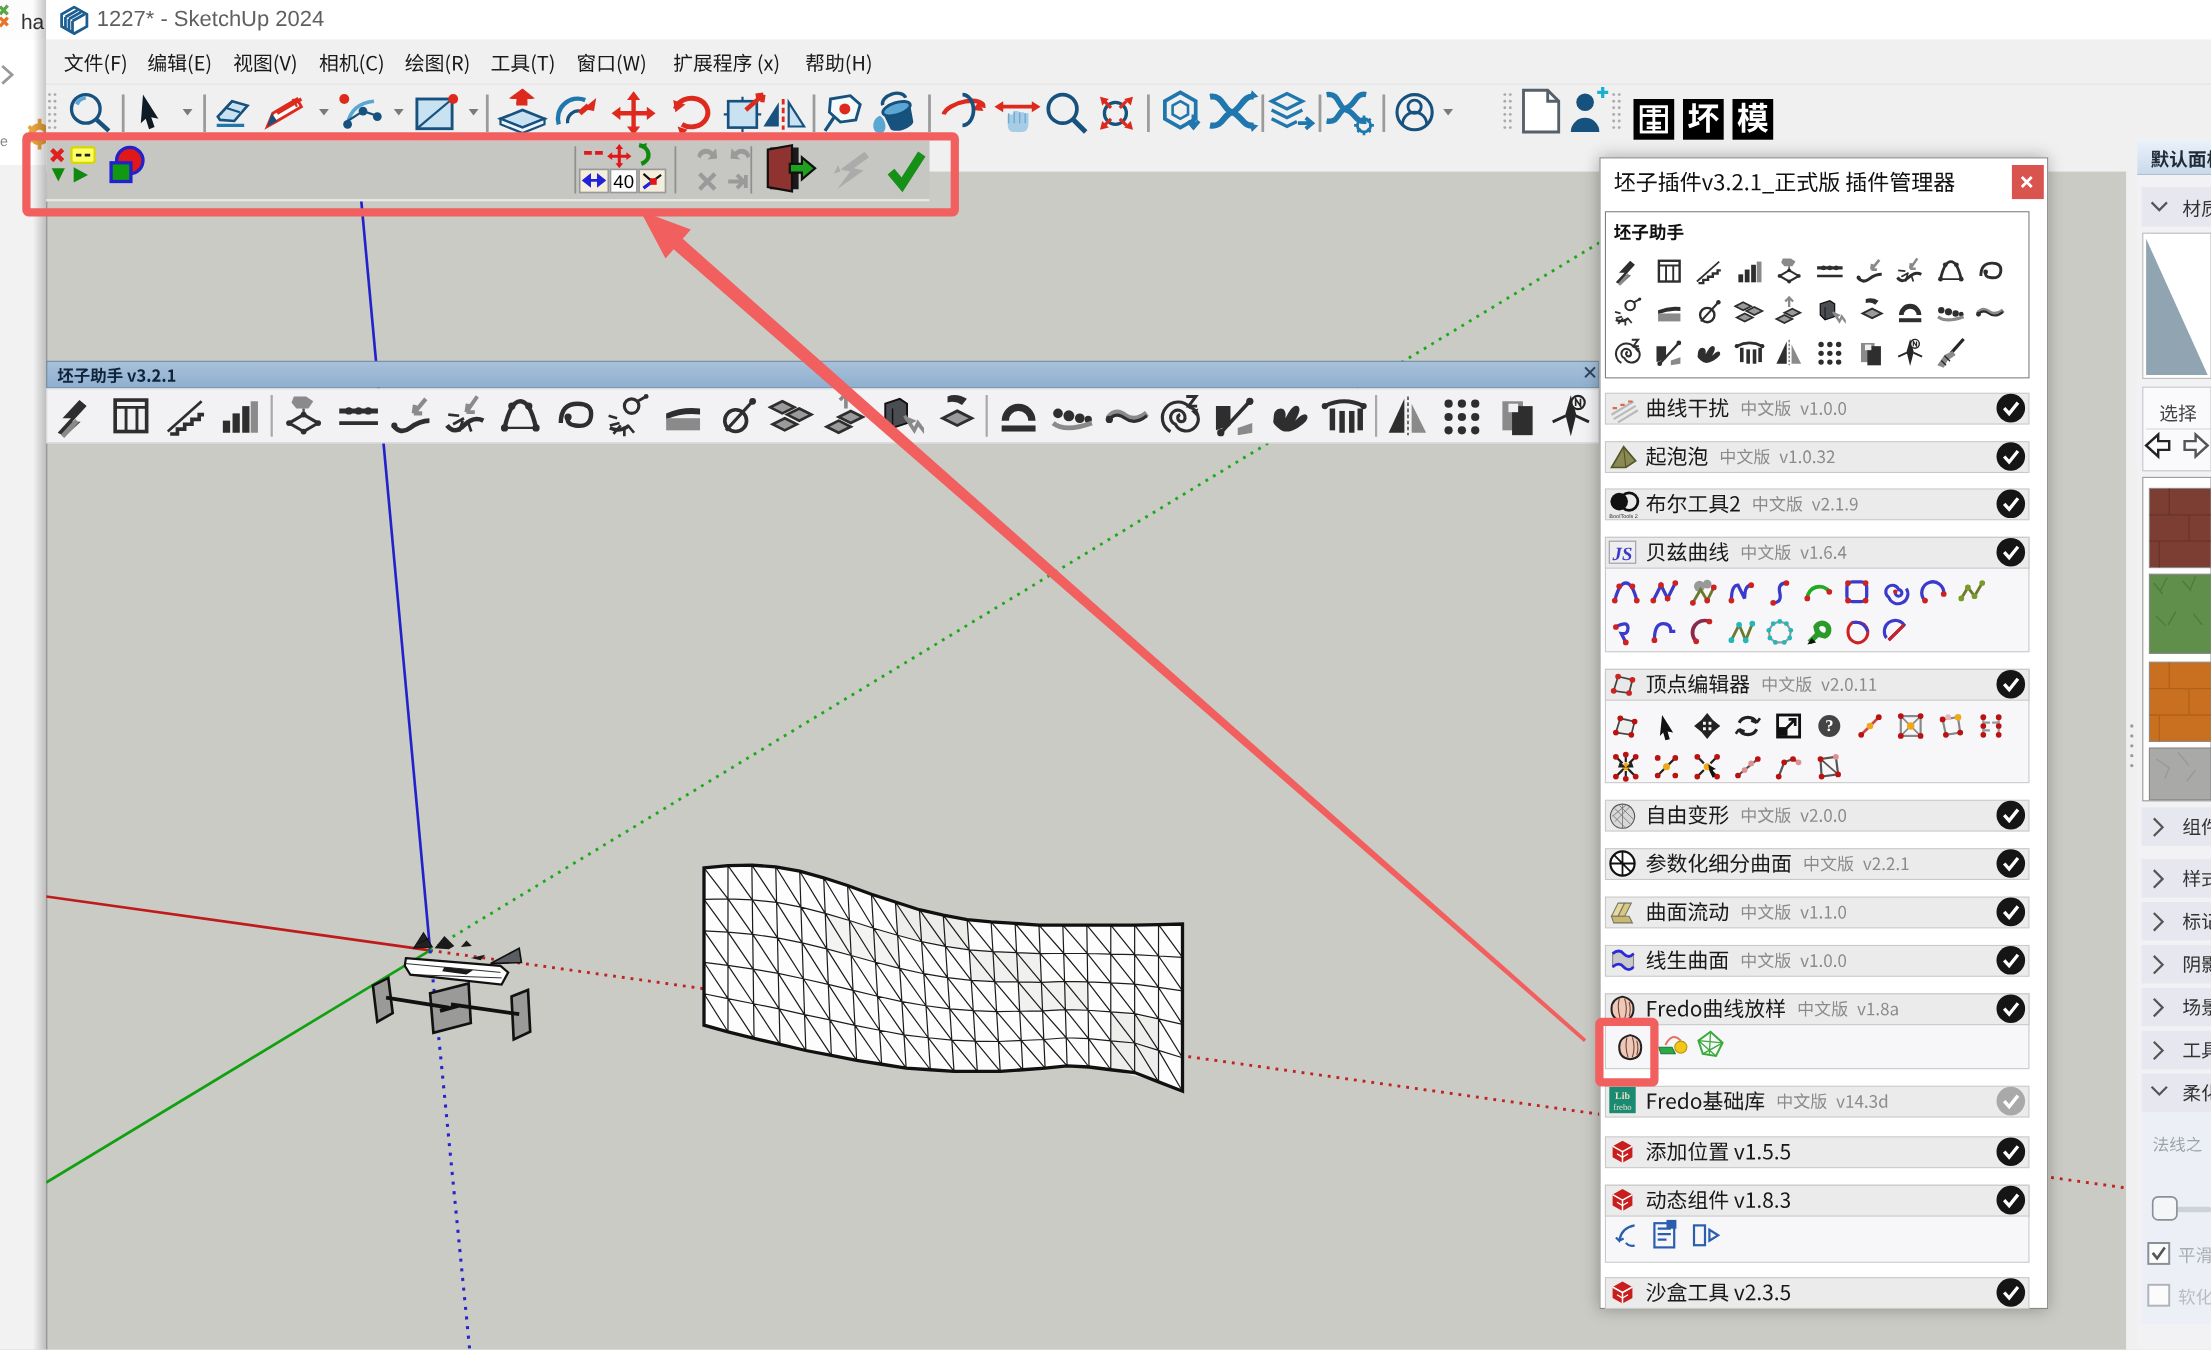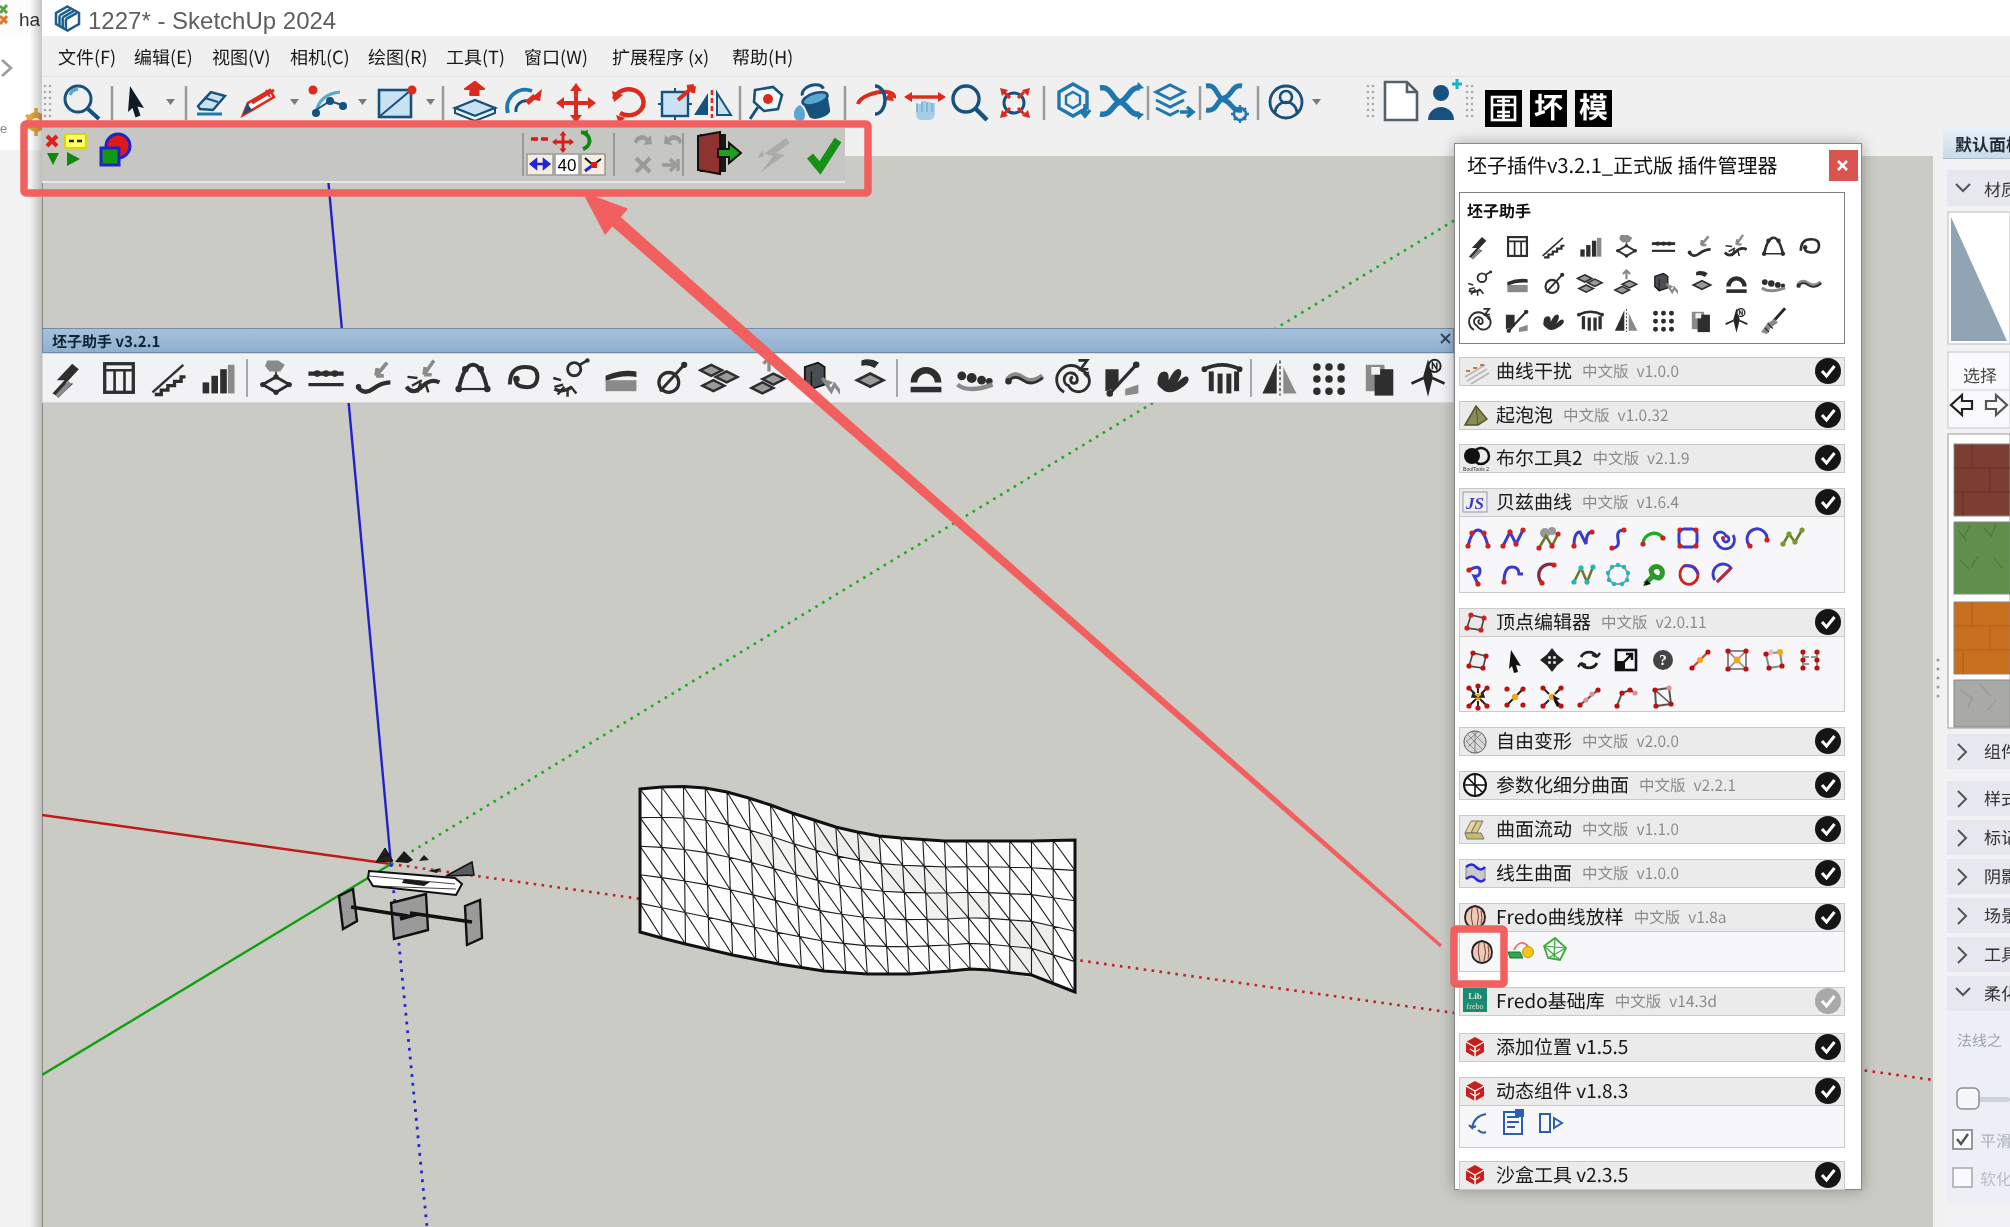--- a/index.html
+++ b/index.html
@@ -193,21 +193,21 @@
 <text x="0" y="133" font-size="13" fill="#888">e</text>
   </svg>
 <div class="abs" style="left:30px;top:0;width:12px;height:1227px;background:linear-gradient(90deg,rgba(0,0,0,0),rgba(0,0,0,0.22))"></div>
 <div class="abs" style="left:42px;top:0;width:1968px;height:36px;background:#fff"></div>
 <svg class="abs" style="left:54px;top:5px" width="27" height="27" viewBox="0 0 27 27">
 <g fill="none" stroke="#1d5e90" stroke-width="2.5">
 <path d="M13.5,1.5 L25,8 V19 L13.5,25.5 L2,19 V8 Z"></path>
 <path d="M5.5,10.5 L16.5,4.2 M8.7,12.3 L19.7,6 M11.9,14.1 L22.9,7.9 M5.5,10.5 V20.5 M8.7,12.3 V22.5 M11.9,14.1 V24.5"></path>
 </g>
   </svg>
-<div class="abs" style="left:88px;top:7px;font-size:24px;color:#5f5f5f">1227* - SketchUp 2024</div>
+<div class="abs" style="left:88px;top:7px;font-size:20px;color:#5f5f5f">1227* - SketchUp 2024</div>
 <div class="abs" style="left:42px;top:36px;width:1968px;height:40px;background:#f0f0f0"></div>
 <svg class="abs" style="left:0;top:0" width="2010" height="80" viewBox="0 0 2010 80">
     <path d="M65.6 49.2C66.2 50.1 66.7 51.3 66.9 52.0L68.4 51.5C68.2 50.8 67.6 49.6 67.0 48.8ZM58.9 52.0V53.4H61.7C62.8 56.1 64.2 58.5 66.0 60.4C64.1 62.1 61.6 63.3 58.6 64.1C58.9 64.5 59.4 65.1 59.5 65.4C62.5 64.4 65.0 63.1 67.0 61.4C69.1 63.2 71.5 64.5 74.5 65.3C74.7 64.9 75.1 64.4 75.4 64.1C72.5 63.4 70.1 62.1 68.1 60.4C69.9 58.5 71.3 56.2 72.3 53.4H75.2V52.0ZM67.1 59.4C65.4 57.7 64.0 55.7 63.1 53.4H70.8C69.9 55.8 68.7 57.8 67.1 59.4Z M81.7 57.9V59.2H86.9V65.4H88.2V59.2H93.2V57.9H88.2V53.9H92.4V52.6H88.2V49.1H86.9V52.6H84.5C84.7 51.8 84.9 50.9 85.1 50.0L83.8 49.8C83.4 52.1 82.6 54.5 81.6 56.0C81.9 56.1 82.5 56.4 82.7 56.6C83.2 55.9 83.7 54.9 84.0 53.9H86.9V57.9ZM80.8 49.0C79.9 51.7 78.3 54.4 76.6 56.1C76.8 56.4 77.2 57.1 77.3 57.5C77.9 56.9 78.5 56.1 79.0 55.4V65.4H80.3V53.3C81.0 52.0 81.6 50.7 82.1 49.3Z M98.3 67.5 99.3 67.1C97.8 64.5 97.0 61.5 97.0 58.4C97.0 55.4 97.8 52.3 99.3 49.7L98.3 49.3C96.6 52.0 95.7 54.9 95.7 58.4C95.7 61.9 96.6 64.8 98.3 67.5Z M101.9 64.0H103.6V58.1H108.6V56.7H103.6V52.2H109.5V50.8H101.9Z M111.8 67.5C113.5 64.8 114.4 61.9 114.4 58.4C114.4 54.9 113.5 52.0 111.8 49.3L110.8 49.7C112.3 52.3 113.1 55.4 113.1 58.4C113.1 61.5 112.3 64.5 110.8 67.1Z" fill="#1a1a1a"></path>
     <path d="M134.7 63.0 135.0 64.3C136.5 63.7 138.4 62.9 140.2 62.1L140.0 61.1C138.0 61.8 136.1 62.6 134.7 63.0ZM135.1 56.4C135.3 56.3 135.8 56.2 137.7 55.9C137.0 57.1 136.4 58.0 136.1 58.3C135.6 59.0 135.2 59.5 134.8 59.5C135.0 59.9 135.2 60.5 135.2 60.7C135.6 60.5 136.1 60.3 140.1 59.4C140.0 59.1 140.0 58.6 140.0 58.3L137.0 58.9C138.3 57.3 139.5 55.3 140.6 53.3L139.5 52.6C139.1 53.3 138.8 54.0 138.4 54.7L136.4 54.9C137.4 53.3 138.4 51.3 139.2 49.3L137.9 48.9C137.2 51.1 136.0 53.4 135.6 54.0C135.3 54.6 135.0 55.1 134.7 55.2C134.8 55.5 135.0 56.1 135.1 56.4ZM145.2 57.7V60.4H143.7V57.7ZM146.2 57.7H147.4V60.4H146.2ZM142.7 56.6V65.3H143.7V61.4H145.2V64.8H146.2V61.4H147.4V64.8H148.3V61.4H149.7V64.1C149.7 64.3 149.6 64.3 149.5 64.3C149.4 64.3 149.0 64.3 148.7 64.3C148.8 64.6 148.9 65.0 149.0 65.3C149.6 65.3 150.0 65.3 150.3 65.1C150.7 64.9 150.7 64.6 150.7 64.1V56.6L149.7 56.6ZM148.3 57.7H149.7V60.4H148.3ZM144.9 49.1C145.2 49.6 145.5 50.3 145.7 50.8H141.5V54.7C141.5 57.5 141.3 61.5 139.7 64.4C139.9 64.5 140.5 64.9 140.7 65.1C142.4 62.2 142.7 58.0 142.7 55.0H150.6V50.8H147.1C146.9 50.2 146.5 49.4 146.2 48.8ZM142.7 52.0H149.3V53.9H142.7Z M161.9 50.5H166.7V52.3H161.9ZM160.7 49.5V53.3H168.1V49.5ZM153.5 58.0C153.6 57.9 154.1 57.8 154.8 57.8H156.4V60.4L152.7 61.0L153.0 62.3L156.4 61.6V65.4H157.6V61.4L159.7 61.0L159.6 59.8L157.6 60.1V57.8H159.3V56.5H157.6V53.8H156.4V56.5H154.7C155.2 55.3 155.7 53.8 156.1 52.3H159.4V51.0H156.4C156.6 50.4 156.7 49.8 156.8 49.1L155.5 48.9C155.4 49.6 155.3 50.3 155.1 51.0H152.8V52.3H154.8C154.4 53.7 154.1 54.9 153.9 55.4C153.6 56.2 153.3 56.7 153.0 56.8C153.2 57.2 153.4 57.8 153.5 58.0ZM166.7 55.5V57.1H162.1V55.5ZM159.2 62.6 159.4 63.9 166.7 63.3V65.4H167.9V63.2L169.3 63.1L169.3 61.9L167.9 62.0V55.5H169.2V54.4H159.6V55.5H160.8V62.5ZM166.7 58.1V59.6H162.1V58.1ZM166.7 60.7V62.1L162.1 62.5V60.7Z M174.3 67.5 175.3 67.1C173.8 64.5 173.0 61.5 173.0 58.4C173.0 55.4 173.8 52.3 175.3 49.7L174.3 49.3C172.6 52.0 171.7 54.9 171.7 58.4C171.7 61.9 172.6 64.8 174.3 67.5Z M177.9 64.0H185.7V62.6H179.6V57.8H184.6V56.4H179.6V52.2H185.5V50.8H177.9Z M188.5 67.5C190.1 64.8 191.1 61.9 191.1 58.4C191.1 54.9 190.1 52.0 188.5 49.3L187.4 49.7C189.0 52.3 189.8 55.4 189.8 58.4C189.8 61.5 189.0 64.5 187.4 67.1Z" fill="#1a1a1a"></path>
     <path d="M220.1 49.8V59.3H221.4V51.0H227.0V59.3H228.3V49.8ZM214.8 49.5C215.4 50.2 216.1 51.2 216.4 51.9L217.5 51.2C217.2 50.5 216.5 49.6 215.8 48.9ZM223.5 52.3V55.8C223.5 58.7 222.9 62.1 218.4 64.5C218.6 64.7 219.1 65.2 219.2 65.5C221.9 64.0 223.4 62.1 224.1 60.1V63.6C224.1 64.8 224.6 65.2 225.8 65.2H227.4C229.0 65.2 229.2 64.4 229.4 61.6C229.0 61.5 228.6 61.3 228.2 61.1C228.2 63.7 228.1 64.1 227.4 64.1H226.0C225.5 64.1 225.3 64.0 225.3 63.5V59.0H224.4C224.7 57.9 224.8 56.9 224.8 55.9V52.3ZM213.1 52.0V53.2H217.5C216.4 55.5 214.6 57.8 212.7 59.0C212.9 59.3 213.2 60.0 213.3 60.3C214.0 59.8 214.7 59.2 215.4 58.4V65.4H216.7V57.7C217.3 58.5 218.1 59.5 218.5 60.1L219.3 59.0C219.0 58.6 217.7 57.1 217.0 56.4C217.9 55.2 218.6 53.8 219.1 52.4L218.4 51.9L218.2 52.0Z M236.8 59.0C238.2 59.3 240.0 59.9 241.0 60.4L241.6 59.5C240.6 59.0 238.8 58.4 237.3 58.1ZM234.9 61.3C237.4 61.6 240.5 62.3 242.3 62.9L242.9 61.9C241.1 61.3 238.0 60.6 235.6 60.3ZM231.5 49.7V65.4H232.8V64.7H245.2V65.4H246.5V49.7ZM232.8 63.5V50.9H245.2V63.5ZM237.5 51.3C236.6 52.7 235.0 54.1 233.5 55.1C233.7 55.2 234.2 55.6 234.4 55.9C234.9 55.5 235.5 55.1 236.1 54.6C236.6 55.2 237.3 55.7 238.0 56.2C236.5 56.9 234.7 57.4 233.1 57.8C233.4 58.0 233.7 58.5 233.8 58.9C235.5 58.5 237.4 57.8 239.1 56.9C240.6 57.7 242.3 58.3 244.1 58.7C244.2 58.3 244.6 57.9 244.8 57.6C243.2 57.4 241.6 56.9 240.2 56.2C241.6 55.3 242.7 54.3 243.5 53.1L242.7 52.6L242.5 52.7H237.8C238.1 52.4 238.4 52.0 238.6 51.7ZM236.8 53.9 236.9 53.7H241.6C240.9 54.4 240.1 55.1 239.1 55.6C238.2 55.1 237.4 54.5 236.8 53.9Z M252.3 67.5 253.3 67.1C251.8 64.5 251.0 61.5 251.0 58.4C251.0 55.4 251.8 52.3 253.3 49.7L252.3 49.3C250.6 52.0 249.7 54.9 249.7 58.4C249.7 61.9 250.6 64.8 252.3 67.5Z M258.3 64.0H260.2L264.4 50.8H262.7L260.6 58.0C260.2 59.5 259.8 60.8 259.3 62.3H259.3C258.8 60.8 258.4 59.5 258.0 58.0L255.8 50.8H254.1Z M266.2 67.5C267.9 64.8 268.9 61.9 268.9 58.4C268.9 54.9 267.9 52.0 266.2 49.3L265.2 49.7C266.7 52.3 267.5 55.4 267.5 58.4C267.5 61.5 266.7 64.5 265.2 67.1Z" fill="#1a1a1a"></path>
     <path d="M299.8 55.5H305.3V58.6H299.8ZM299.8 54.2V51.2H305.3V54.2ZM299.8 59.8H305.3V63.0H299.8ZM298.5 49.9V65.3H299.8V64.2H305.3V65.3H306.7V49.9ZM293.9 48.9V52.7H290.9V54.0H293.7C293.1 56.5 291.8 59.4 290.5 60.9C290.7 61.2 291.1 61.7 291.2 62.1C292.2 60.8 293.1 58.8 293.9 56.8V65.4H295.2V57.2C295.9 58.1 296.7 59.2 297.0 59.8L297.8 58.7C297.4 58.2 295.8 56.3 295.2 55.6V54.0H297.7V52.7H295.2V48.9Z M317.0 49.9V55.7C317.0 58.5 316.7 62.1 314.3 64.6C314.6 64.7 315.1 65.2 315.3 65.4C317.9 62.8 318.3 58.7 318.3 55.7V51.2H321.7V62.8C321.7 64.3 321.8 64.6 322.1 64.9C322.3 65.2 322.7 65.3 323.1 65.3C323.3 65.3 323.8 65.3 324.0 65.3C324.4 65.3 324.7 65.2 325.0 65.0C325.2 64.8 325.4 64.5 325.5 64.0C325.6 63.5 325.6 62.2 325.6 61.2C325.3 61.1 324.9 60.9 324.6 60.6C324.6 61.8 324.6 62.8 324.5 63.2C324.5 63.6 324.4 63.8 324.3 63.9C324.3 64.0 324.1 64.0 324.0 64.0C323.8 64.0 323.6 64.0 323.4 64.0C323.3 64.0 323.2 64.0 323.1 63.9C323.0 63.8 323.0 63.5 323.0 62.9V49.9ZM311.9 48.9V52.7H308.9V54.0H311.7C311.1 56.5 309.8 59.3 308.5 60.9C308.7 61.2 309.1 61.7 309.2 62.1C310.2 60.8 311.2 58.8 311.9 56.7V65.4H313.2V57.2C313.9 58.1 314.8 59.2 315.1 59.8L316.0 58.7C315.6 58.2 313.9 56.3 313.2 55.6V54.0H315.9V52.7H313.2V48.9Z M330.3 67.5 331.3 67.1C329.8 64.5 329.0 61.5 329.0 58.4C329.0 55.4 329.8 52.3 331.3 49.7L330.3 49.3C328.6 52.0 327.7 54.9 327.7 58.4C327.7 61.9 328.6 64.8 330.3 67.5Z M338.9 64.2C340.6 64.2 341.9 63.5 342.9 62.3L342.0 61.3C341.2 62.2 340.2 62.8 338.9 62.8C336.4 62.8 334.8 60.7 334.8 57.4C334.8 54.1 336.5 52.0 339.0 52.0C340.1 52.0 341.0 52.5 341.7 53.3L342.6 52.2C341.8 51.3 340.6 50.6 339.0 50.6C335.6 50.6 333.1 53.1 333.1 57.4C333.1 61.7 335.6 64.2 338.9 64.2Z M345.3 67.5C347.0 64.8 348.0 61.9 348.0 58.4C348.0 54.9 347.0 52.0 345.3 49.3L344.3 49.7C345.9 52.3 346.6 55.4 346.6 58.4C346.6 61.5 345.9 64.5 344.3 67.1Z" fill="#1a1a1a"></path>
     <path d="M368.7 63.0 369.0 64.4C370.5 63.8 372.5 63.0 374.4 62.3L374.2 61.1C372.2 61.9 370.1 62.6 368.7 63.0ZM376.6 54.9V56.1H382.8V54.9ZM369.0 56.4C369.3 56.3 369.7 56.2 371.5 55.9C370.9 57.0 370.2 57.9 370.0 58.2C369.5 58.9 369.1 59.4 368.7 59.4C368.8 59.8 369.1 60.4 369.1 60.7C369.5 60.5 370.1 60.3 374.2 59.2C374.2 58.9 374.2 58.4 374.2 58.0L371.1 58.8C372.3 57.2 373.5 55.2 374.5 53.3L373.3 52.6C373.0 53.3 372.6 54.0 372.2 54.7L370.3 54.9C371.3 53.3 372.3 51.3 373.0 49.4L371.7 48.8C371.1 51.0 369.9 53.4 369.5 54.0C369.2 54.6 368.9 55.0 368.6 55.1C368.7 55.5 368.9 56.1 369.0 56.4ZM375.1 65.0C375.5 64.8 376.3 64.7 382.9 64.0C383.2 64.5 383.4 65.0 383.6 65.5L384.8 64.9C384.3 63.7 383.1 61.9 382.0 60.5L380.9 61.0C381.4 61.6 381.8 62.3 382.3 63.0L377.1 63.5C377.9 62.2 378.9 60.4 379.6 59.3H384.5V58.0H375.1V59.3H378.2C377.5 60.5 376.1 62.8 375.7 63.2C375.4 63.6 374.9 63.7 374.6 63.8C374.7 64.1 375.0 64.7 375.1 65.0ZM379.4 48.8C378.4 51.3 376.5 53.5 374.4 54.9C374.6 55.2 374.9 55.8 375.1 56.1C376.8 54.9 378.5 53.1 379.7 51.1C381.0 52.8 382.9 54.7 384.5 55.9C384.6 55.5 384.9 54.9 385.2 54.6C383.5 53.5 381.5 51.6 380.3 49.9L380.7 49.2Z M392.8 59.0C394.2 59.3 396.0 59.9 397.0 60.4L397.6 59.5C396.6 59.0 394.8 58.4 393.3 58.1ZM390.9 61.3C393.4 61.6 396.5 62.3 398.3 62.9L398.9 61.9C397.1 61.3 394.0 60.6 391.6 60.3ZM387.5 49.7V65.4H388.8V64.7H401.2V65.4H402.5V49.7ZM388.8 63.5V50.9H401.2V63.5ZM393.5 51.3C392.6 52.7 391.0 54.1 389.5 55.1C389.7 55.2 390.2 55.6 390.4 55.9C390.9 55.5 391.5 55.1 392.1 54.6C392.6 55.2 393.3 55.7 394.0 56.2C392.5 56.9 390.7 57.4 389.1 57.8C389.4 58.0 389.7 58.5 389.8 58.9C391.5 58.5 393.4 57.8 395.1 56.9C396.6 57.7 398.3 58.3 400.1 58.7C400.2 58.3 400.6 57.9 400.8 57.6C399.2 57.4 397.6 56.9 396.2 56.2C397.6 55.3 398.7 54.3 399.5 53.1L398.7 52.6L398.5 52.7H393.8C394.1 52.4 394.4 52.0 394.6 51.7ZM392.8 53.9 392.9 53.7H397.6C396.9 54.4 396.1 55.1 395.1 55.6C394.2 55.1 393.4 54.5 392.8 53.9Z M408.3 67.5 409.3 67.1C407.8 64.5 407.0 61.5 407.0 58.4C407.0 55.4 407.8 52.3 409.3 49.7L408.3 49.3C406.6 52.0 405.7 54.9 405.7 58.4C405.7 61.9 406.6 64.8 408.3 67.5Z M413.6 57.1V52.2H415.8C417.8 52.2 419.0 52.8 419.0 54.5C419.0 56.2 417.8 57.1 415.8 57.1ZM419.1 64.0H421.0L417.7 58.2C419.4 57.8 420.6 56.6 420.6 54.5C420.6 51.8 418.7 50.8 416.0 50.8H411.9V64.0H413.6V58.4H415.9Z M423.3 67.5C425.0 64.8 425.9 61.9 425.9 58.4C425.9 54.9 425.0 52.0 423.3 49.3L422.3 49.7C423.8 52.3 424.6 55.4 424.6 58.4C424.6 61.5 423.8 64.5 422.3 67.1Z" fill="#1a1a1a"></path>
     <path d="M446.9 62.7V64.1H463.1V62.7H455.7V52.3H462.2V50.9H447.9V52.3H454.2V62.7Z M474.9 62.5C476.9 63.4 479.0 64.6 480.2 65.5L481.3 64.5C480.0 63.6 477.8 62.5 475.8 61.5ZM469.9 61.6C468.8 62.6 466.5 63.8 464.7 64.5C465.0 64.7 465.5 65.2 465.7 65.5C467.5 64.7 469.7 63.5 471.2 62.4ZM467.8 49.7V60.2H464.9V61.5H481.1V60.2H478.4V49.7ZM469.1 60.2V58.6H477.1V60.2ZM469.1 53.5H477.1V55.0H469.1ZM469.1 52.4V50.9H477.1V52.4ZM469.1 56.0H477.1V57.6H469.1Z M486.3 67.5 487.3 67.1C485.8 64.5 485.0 61.5 485.0 58.4C485.0 55.4 485.8 52.3 487.3 49.7L486.3 49.3C484.6 52.0 483.7 54.9 483.7 58.4C483.7 61.9 484.6 64.8 486.3 67.5Z M492.6 64.0H494.3V52.2H498.3V50.8H488.6V52.2H492.6Z M500.6 67.5C502.3 64.8 503.3 61.9 503.3 58.4C503.3 54.9 502.3 52.0 500.6 49.3L499.6 49.7C501.2 52.3 501.9 55.4 501.9 58.4C501.9 61.5 501.2 64.5 499.6 67.1Z" fill="#1a1a1a"></path>
     <path d="M530.7 51.9C529.3 53.0 527.3 53.9 525.5 54.4L526.2 55.4C528.1 54.9 530.2 53.8 531.7 52.5ZM534.4 52.6C536.2 53.4 538.6 54.7 539.7 55.6L540.6 54.7C539.4 53.8 537.0 52.6 535.2 51.9ZM531.8 53.7C531.5 54.2 531.0 54.9 530.6 55.5H527.0V65.5H528.3V64.7H537.8V65.4H539.2V55.5H532.0C532.4 55.1 532.8 54.5 533.2 54.0ZM528.3 63.7V56.5H537.8V63.7ZM530.6 60.1C531.3 60.3 532.1 60.7 532.8 61.1C531.7 61.8 530.3 62.3 529.0 62.5C529.2 62.8 529.5 63.1 529.6 63.4C531.1 63.0 532.6 62.5 533.8 61.6C534.8 62.1 535.6 62.6 536.1 63.1L536.9 62.3C536.3 61.9 535.5 61.4 534.7 61.0C535.5 60.2 536.2 59.4 536.7 58.3L536.0 57.9L535.8 58.0H531.7C531.9 57.7 532.0 57.4 532.2 57.1L531.1 56.9C530.7 57.8 530.0 58.8 528.9 59.6C529.2 59.7 529.5 60.0 529.7 60.3C530.3 59.8 530.7 59.3 531.1 58.9H535.2C534.8 59.5 534.3 60.0 533.7 60.5C532.9 60.1 532.0 59.7 531.2 59.4ZM531.7 49.1C531.9 49.5 532.1 50.0 532.3 50.4H525.4V53.3H526.7V51.5H539.2V53.2H540.6V50.4H533.9C533.7 49.9 533.4 49.3 533.1 48.8Z M544.3 50.8V65.0H545.7V63.5H556.3V64.9H557.8V50.8ZM545.7 62.1V52.1H556.3V62.1Z M564.3 67.5 565.3 67.1C563.8 64.5 563.0 61.5 563.0 58.4C563.0 55.4 563.8 52.3 565.3 49.7L564.3 49.3C562.6 52.0 561.7 54.9 561.7 58.4C561.7 61.9 562.6 64.8 564.3 67.5Z M569.3 64.0H571.3L573.3 56.0C573.5 55.0 573.8 54.0 573.9 53.0H574.0C574.2 54.0 574.4 55.0 574.7 56.0L576.7 64.0H578.7L581.4 50.8H579.8L578.4 58.0C578.2 59.4 577.9 60.8 577.7 62.3H577.6C577.2 60.8 577.0 59.4 576.6 58.0L574.8 50.8H573.3L571.4 58.0C571.1 59.4 570.8 60.8 570.5 62.3H570.4C570.2 60.8 569.9 59.4 569.6 58.0L568.3 50.8H566.6Z M583.7 67.5C585.3 64.8 586.3 61.9 586.3 58.4C586.3 54.9 585.3 52.0 583.7 49.3L582.6 49.7C584.2 52.3 585.0 55.4 585.0 58.4C585.0 61.5 584.2 64.5 582.6 67.1Z" fill="#1a1a1a"></path>
     <path d="M615.1 48.9V52.5H613.0V53.8H615.1V57.8C614.2 58.0 613.4 58.3 612.7 58.4L613.1 59.8L615.1 59.1V63.7C615.1 64.0 615.0 64.1 614.8 64.1C614.6 64.1 613.9 64.1 613.1 64.1C613.3 64.5 613.5 65.0 613.5 65.4C614.7 65.4 615.4 65.3 615.8 65.1C616.3 64.9 616.4 64.5 616.4 63.7V58.7L618.5 58.1L618.3 56.8L616.4 57.4V53.8H618.4V52.5H616.4V48.9ZM623.0 49.4C623.4 50.1 623.8 51.0 624.1 51.6H619.6V56.1C619.6 58.7 619.4 62.3 617.4 64.8C617.7 64.9 618.3 65.3 618.5 65.5C620.6 62.9 620.9 58.9 620.9 56.1V52.9H629.2V51.6H624.9L625.4 51.4C625.2 50.8 624.7 49.7 624.2 49.0Z M635.6 65.5V65.4C636.0 65.2 636.6 65.1 641.1 63.9C641.0 63.7 641.1 63.2 641.1 62.8L637.2 63.7V60.0H639.7C641.0 62.8 643.2 64.6 646.5 65.5C646.6 65.1 647.0 64.6 647.3 64.3C645.7 64.0 644.4 63.4 643.3 62.6C644.2 62.1 645.3 61.5 646.1 60.8L645.1 60.1C644.5 60.7 643.4 61.4 642.4 61.9C641.9 61.4 641.4 60.7 641.0 60.0H647.1V58.8H643.3V56.9H646.4V55.8H643.3V54.1H642.1V55.8H638.4V54.1H637.2V55.8H634.5V56.9H637.2V58.8H634.0V60.0H636.0V62.9C636.0 63.7 635.4 64.1 635.1 64.3C635.3 64.6 635.5 65.1 635.6 65.5ZM638.4 56.9H642.1V58.8H638.4ZM633.9 50.9H644.7V52.8H633.9ZM632.5 49.7V55.0C632.5 57.9 632.4 61.9 630.6 64.8C630.9 64.9 631.5 65.2 631.8 65.5C633.6 62.5 633.9 58.1 633.9 55.0V53.9H646.0V49.7Z M657.6 50.8H663.0V54.1H657.6ZM656.3 49.6V55.3H664.3V49.6ZM656.1 60.2V61.4H659.6V63.8H654.9V65.0H665.3V63.8H660.9V61.4H664.5V60.2H660.9V58.1H664.9V56.9H655.6V58.1H659.6V60.2ZM654.5 49.1C653.2 49.7 650.8 50.3 648.8 50.6C648.9 50.9 649.1 51.3 649.2 51.6C650.0 51.5 650.9 51.4 651.8 51.2V54.0H648.9V55.2H651.6C650.9 57.3 649.7 59.6 648.5 60.9C648.7 61.2 649.1 61.8 649.2 62.1C650.1 61.0 651.1 59.2 651.8 57.4V65.4H653.1V57.6C653.8 58.4 654.5 59.4 654.8 59.9L655.6 58.8C655.2 58.4 653.7 56.8 653.1 56.3V55.2H655.4V54.0H653.1V50.9C654.0 50.7 654.8 50.4 655.4 50.2Z M672.7 56.1C673.9 56.7 675.3 57.3 676.5 58.0H670.1V59.1H675.8V63.9C675.8 64.1 675.7 64.2 675.3 64.2C675.0 64.2 673.8 64.2 672.4 64.2C672.6 64.6 672.8 65.1 672.9 65.5C674.5 65.5 675.6 65.5 676.2 65.3C676.9 65.1 677.1 64.7 677.1 63.9V59.1H681.0C680.4 60.0 679.7 60.8 679.1 61.4L680.2 61.9C681.1 61.0 682.1 59.6 683.1 58.3L682.1 57.9L681.9 58.0H678.5L678.7 57.8C678.3 57.6 677.8 57.3 677.3 57.1C678.8 56.3 680.4 55.1 681.4 54.0L680.5 53.4L680.2 53.4H671.2V54.5H679.0C678.2 55.3 677.1 56.0 676.2 56.5C675.3 56.1 674.3 55.7 673.5 55.3ZM674.5 49.2C674.7 49.7 675.1 50.3 675.3 50.9H668.2V55.9C668.2 58.5 668.0 62.2 666.6 64.7C666.9 64.9 667.5 65.3 667.7 65.5C669.2 62.8 669.5 58.7 669.5 55.9V52.2H683.1V50.9H676.9C676.6 50.3 676.2 49.4 675.8 48.8Z M692.3 67.5 693.3 67.1C691.8 64.5 691.1 61.5 691.1 58.4C691.1 55.4 691.8 52.3 693.3 49.7L692.3 49.3C690.7 52.0 689.7 54.9 689.7 58.4C689.7 61.9 690.7 64.8 692.3 67.5Z M694.4 64.0H696.1L697.4 61.7C697.8 61.1 698.1 60.5 698.4 60.0H698.5C698.9 60.5 699.2 61.1 699.6 61.7L701.0 64.0H702.8L699.6 59.1L702.6 54.2H700.8L699.6 56.4C699.3 56.9 699.1 57.4 698.8 58.0H698.7C698.4 57.4 698.0 56.9 697.7 56.4L696.4 54.2H694.6L697.6 58.9Z M704.9 67.5C706.5 64.8 707.5 61.9 707.5 58.4C707.5 54.9 706.5 52.0 704.9 49.3L703.8 49.7C705.4 52.3 706.2 55.4 706.2 58.4C706.2 61.5 705.4 64.5 703.8 67.1Z" fill="#1a1a1a"></path>

